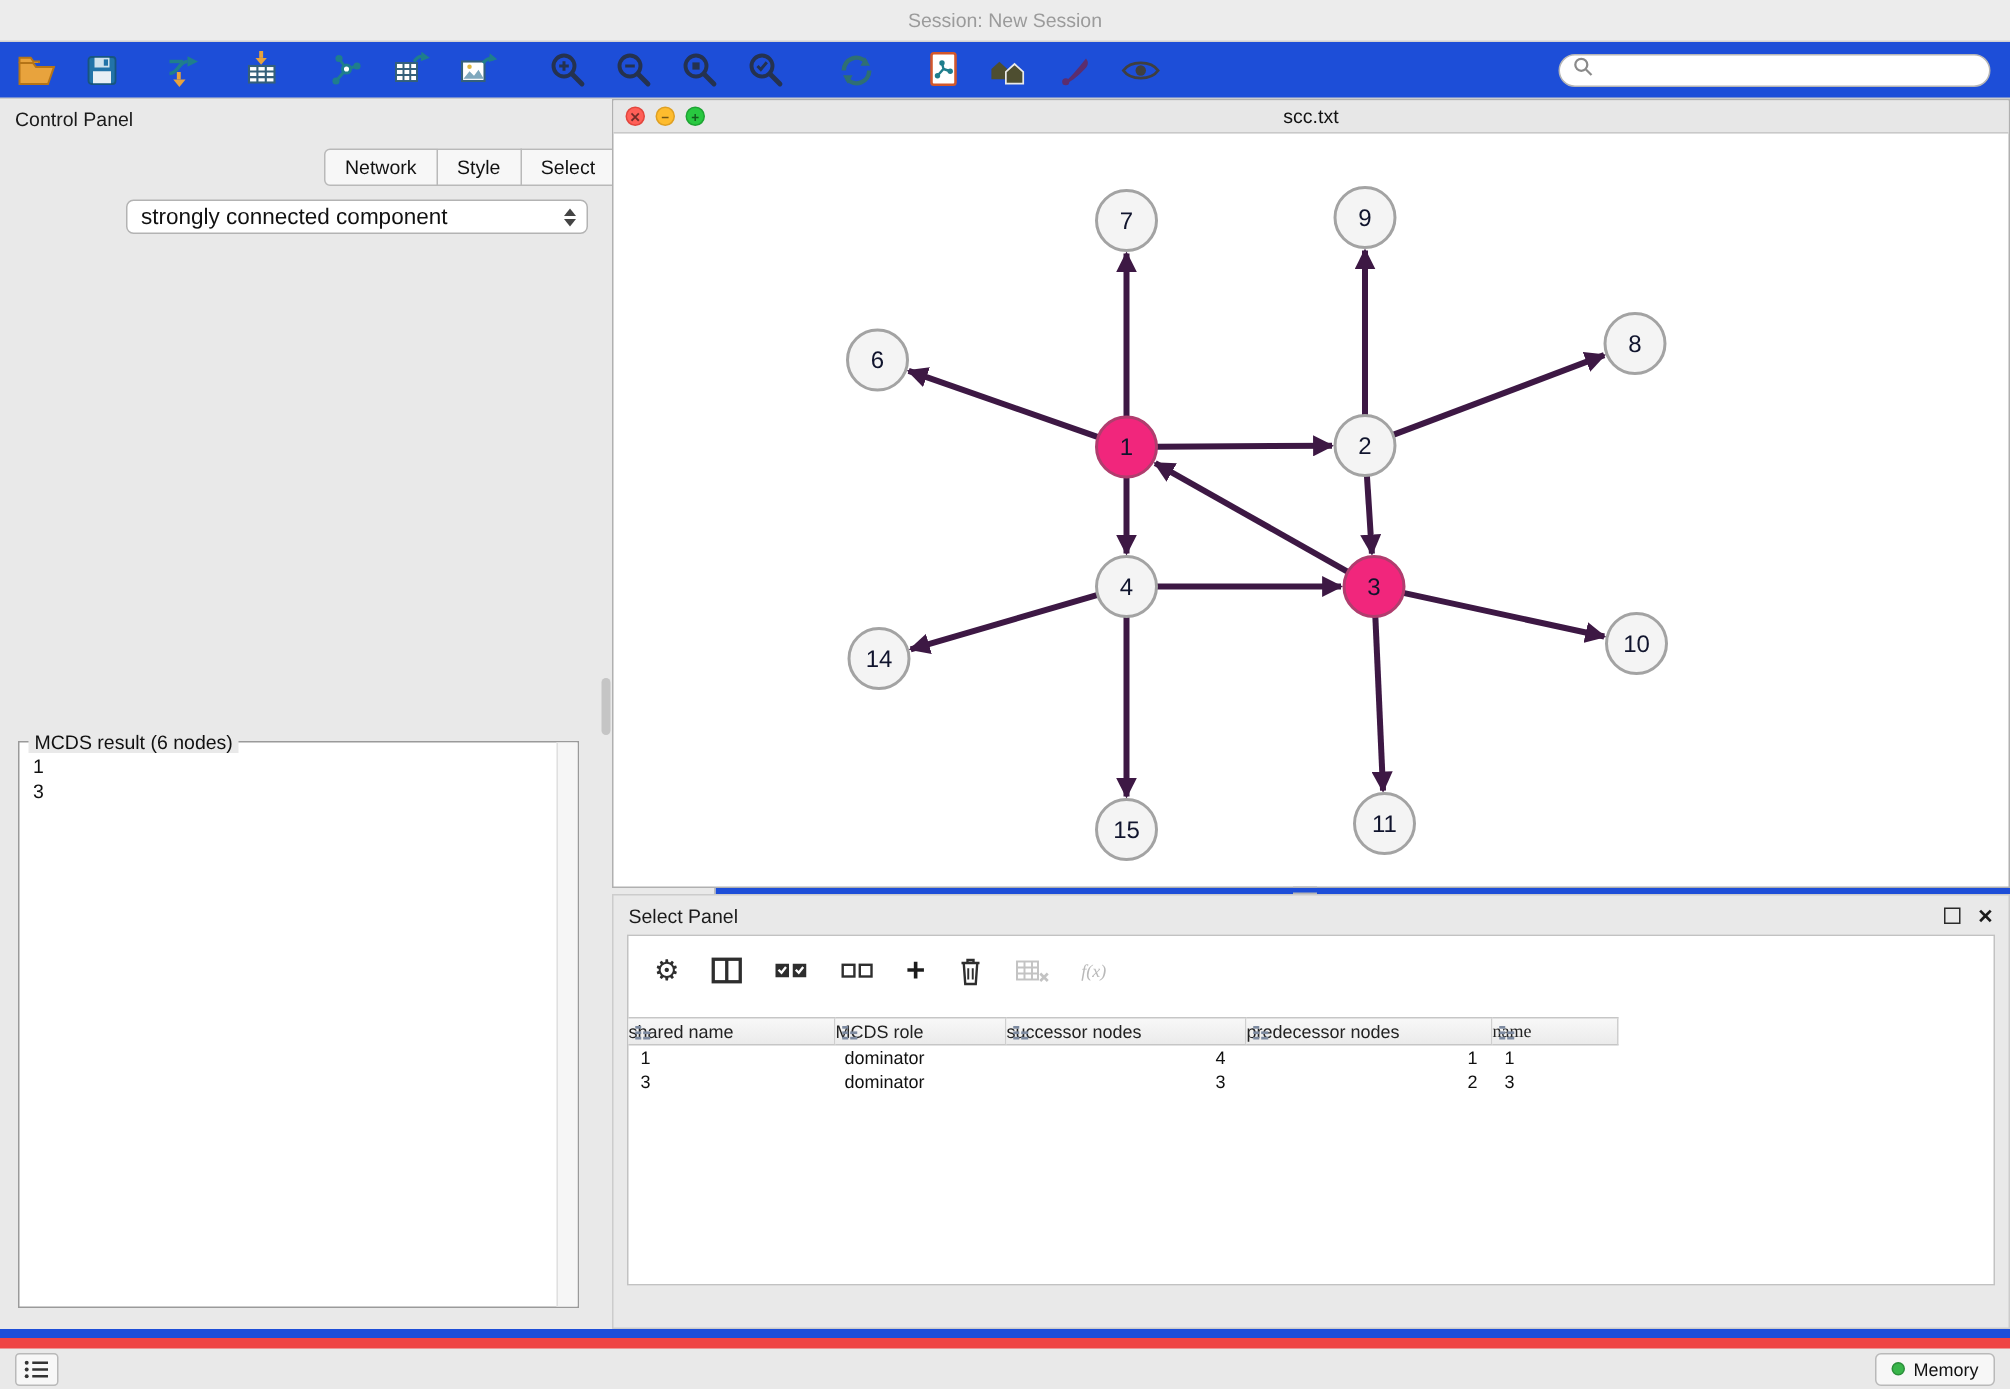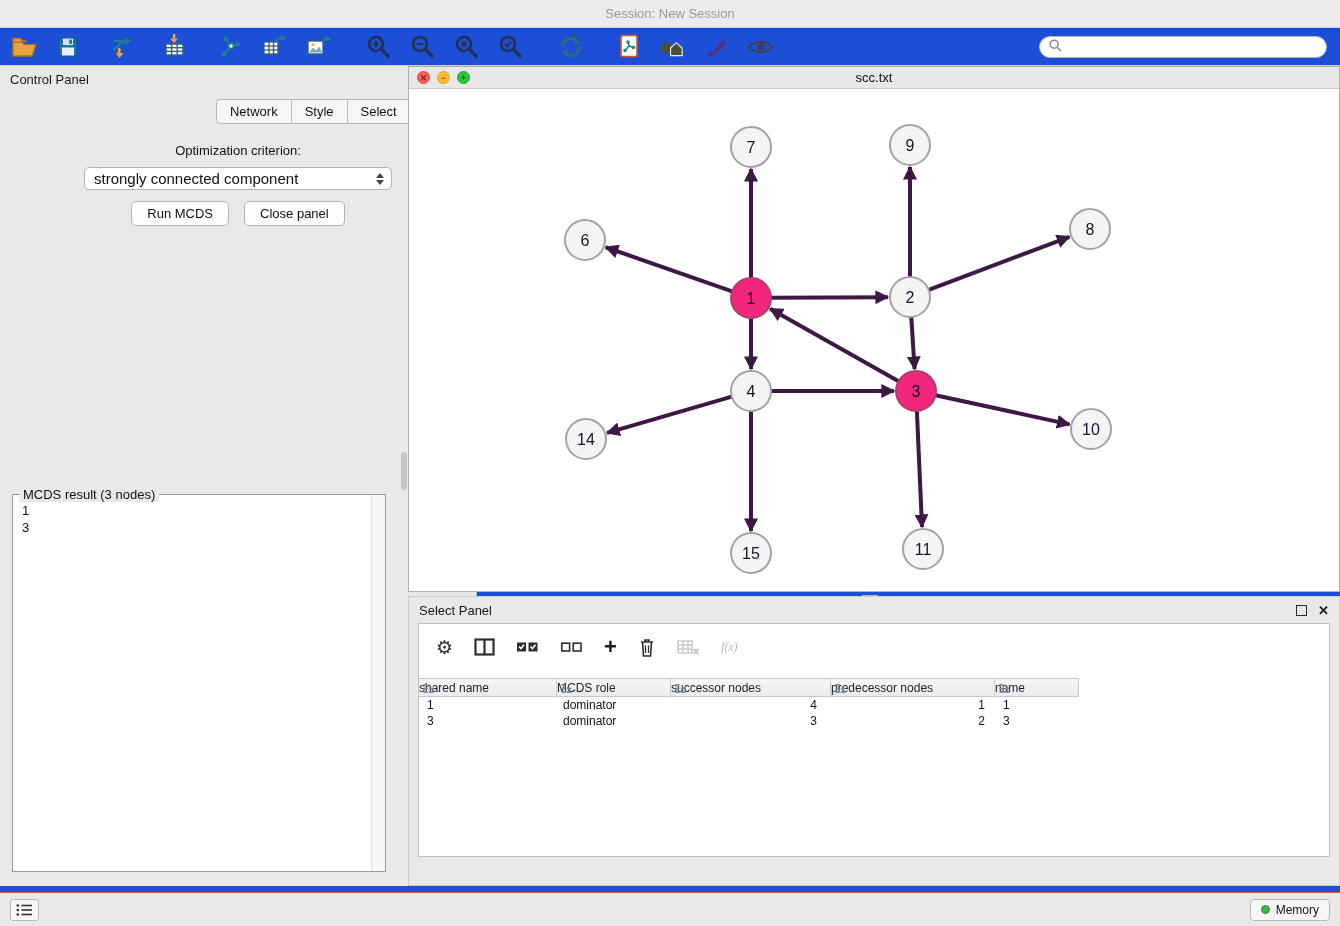--- a/index.html
+++ b/index.html
@@ -63,21 +63,21 @@
   .plus-glyph{font-size:22px;font-weight:bold;color:#1c1c1c;line-height:1}
   .fx-glyph{font-family:Liberation Serif, serif;font-style:italic;font-size:12px;color:#b9b9b9}
   .thead{display:flex;margin-top:8px}
   .hcell{position:relative;height:19px;background:linear-gradient(#f8f8f8,#ebebeb);border-top:1px solid #c6c6c6;border-bottom:1px solid #c6c6c6;border-right:1px solid #cfcfcf;display:flex;align-items:center;font-size:12px;color:#222;box-sizing:border-box}
   .sort-ico{position:absolute;left:4px;top:4px}
   .trow{display:flex;height:16px;align-items:center;font-size:12px;color:#111}
   .tcell{box-sizing:border-box;overflow:hidden;white-space:nowrap}
   .tp-tabs{position:absolute;left:0;bottom:3px;width:100%;display:flex;justify-content:center}
 
   
-  .statusbar{position:absolute;left:0;top:892px;width:100%;height:34px;background:#e9e9e9;border-top:1px solid #ef4444;display:flex;align-items:center;padding:0 10px;box-sizing:border-box}
+  .statusbar{position:absolute;left:0;top:892px;width:100%;height:34px;background:#e9e9e9;border-top:7px solid #ef4444;display:flex;align-items:center;padding:0 10px;box-sizing:border-box}
   .menu-btn{width:27px;height:20px;border:1px solid #b9b9b9;border-radius:3px;background:#f7f7f7;display:flex;align-items:center;justify-content:center}
   .memory-btn{margin-left:auto;display:flex;align-items:center;gap:6px;border:1px solid #b9b9b9;border-radius:4px;background:#f7f7f7;height:20px;padding:0 10px;font-size:12px}
   .green-dot{width:9px;height:9px;border-radius:50%;background:#39b54a;border:1px solid #2b8f3a;box-sizing:border-box}
 </style>
 </head>
 <body>
 
 <div class="app">
 
   <div class="titlebar">
@@ -262,34 +262,29 @@
         <span class="win-float"></span>
         <span class="win-close">✕</span>
       </span>
     </div>
     <div class="cp-tabs" id="cp-tabs">
         <div class="seg-tab">Network</div>
         <div class="seg-tab">Style</div>
         <div class="seg-tab">Select</div>
         <div class="seg-tab active">MCDS</div>
       </div>
-    <div class="opt-label">Optimization criterion:</div>
     <div class="cp-select">
       <span>strongly connected component</span>
       <span class="updown">
           <span class="tri-up"></span>
           <span class="tri-dn"></span>
         </span>
     </div>
-    <div class="cp-buttons">
-      <div class="btn">Run MCDS</div>
-      <div class="btn">Close panel</div>
-    </div>
     <div class="result-box">
-      <span class="result-legend">MCDS result (3 nodes)</span>
+      <span class="result-legend">MCDS result (6 nodes)</span>
       <div class="result-lines" id="result-lines">
           <div>1</div>
           <div>3</div>
         </div>
       <div class="rb-scroll"></div>
     </div>
   </div>
   <div class="cp-scrollhandle"></div>
 
   <div class="net-window">
@@ -448,21 +443,21 @@
               <g fill="#7d8aa0">
                 <rect x="0.5" y="1" width="4" height="1.8"></rect>
                 <rect x="0.5" y="4.6" width="4" height="1.8"></rect>
                 <rect x="0.5" y="8.2" width="4" height="1.8"></rect>
                 <rect x="5.8" y="4.6" width="4.7" height="1.8"></rect>
                 <rect x="5.8" y="8.2" width="4.7" height="1.8"></rect>
               </g>
             </svg>
             <span>predecessor nodes</span>
           </div>
-          <div class="hcell" style="width: 84px;">
+          <div class="hcell" style="width: 84px; font-family: Liberation Serif, serif;">
             <svg class="sort-ico" width="11" height="11" viewBox="0 0 11 11">
               <g fill="#7d8aa0">
                 <rect x="0.5" y="1" width="4" height="1.8"></rect>
                 <rect x="0.5" y="4.6" width="4" height="1.8"></rect>
                 <rect x="0.5" y="8.2" width="4" height="1.8"></rect>
                 <rect x="5.8" y="4.6" width="4.7" height="1.8"></rect>
                 <rect x="5.8" y="8.2" width="4.7" height="1.8"></rect>
               </g>
             </svg>
             <span>name</span>

